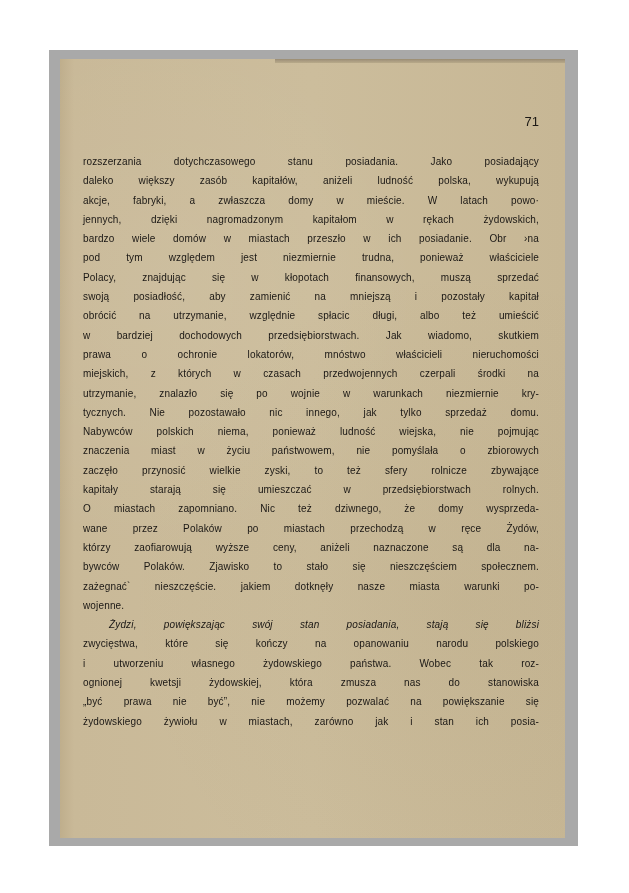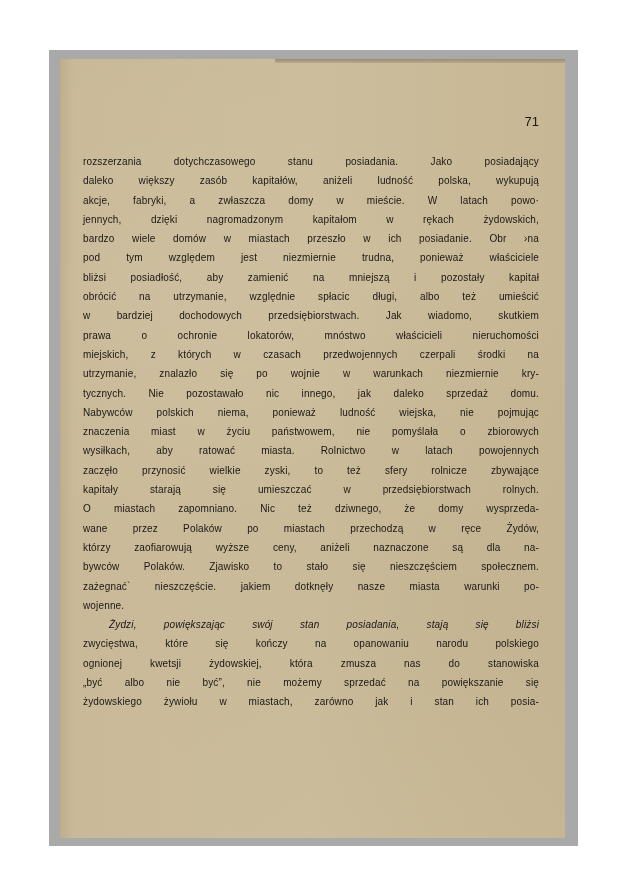--- a/index.html
+++ b/index.html
@@ -88,40 +88,41 @@
   <div class="page-number">71</div>
 
   <div class="text-block">
     <div>
       <span class="line">rozszerzania dotychczasowego stanu posiadania. Jako posiadający</span>
       <span class="line">daleko większy zasób kapitałów, aniżeli ludność polska, wykupują</span>
       <span class="line">akcje, fabryki, a zwłaszcza domy w mieście. W latach powo·</span>
       <span class="line">jennych, dzięki nagromadzonym kapitałom w rękach żydowskich,</span>
       <span class="line">bardzo wiele domów w miastach przeszło w ich posiadanie. Obr ›na</span>
       <span class="line">pod tym względem jest niezmiernie trudna, ponieważ właściciele</span>
-      <span class="line">bliżsi posiadłość, aby zamienić na mniejszą i pozostały kapitał</span>
+      <span class="line">Polacy, znajdując się w kłopotach finansowych, muszą sprzedać</span>
+      <span class="line">swoją posiadłość, aby zamienić na mniejszą i pozostały kapitał</span>
       <span class="line">obrócić na utrzymanie, względnie spłacic długi, albo też umieścić</span>
       <span class="line">w bardziej dochodowych przedsiębiorstwach. Jak wiadomo, skutkiem</span>
       <span class="line">prawa o ochronie lokatorów, mnóstwo właścicieli nieruchomości</span>
       <span class="line">miejskich, z których w czasach przedwojennych czerpali środki na</span>
       <span class="line">utrzymanie, znalazło się po wojnie w warunkach niezmiernie kry-</span>
-      <span class="line">tycznych. Nie pozostawało nic innego, jak daleko sprzedaż domu.</span>
+      <span class="line">tycznych. Nie pozostawało nic innego, jak tylko sprzedaż domu.</span>
       <span class="line">Nabywców polskich niema, ponieważ ludność wiejska, nie pojmując</span>
       <span class="line">znaczenia miast w życiu państwowem, nie pomyślała o zbiorowych</span>
-      <span class="line">wysiłkach, aby ratować miasta. Rolnictwo w latach powojennych</span>
       <span class="line">zaczęło przynosić wielkie zyski, to też sfery rolnicze zbywające</span>
       <span class="line">kapitały starają się umieszczać w przedsiębiorstwach rolnych.</span>
       <span class="line">O miastach zapomniano. Nic też dziwnego, że domy wysprzeda-</span>
       <span class="line">wane przez Polaków po miastach przechodzą w ręce Żydów,</span>
       <span class="line">którzy zaofiarowują wyższe ceny, aniżeli naznaczone są dla na-</span>
       <span class="line">bywców Polaków. Zjawisko to stało się nieszczęściem społecznem.</span>
       <span class="line">zażegnać` nieszczęście. jakiem dotknęły nasze miasta warunki po-</span>
       <span class="line last">wojenne.</span>
     </div>
     <div>
       <span class="line indent">Żydzi, powiększając swój stan posiadania, stają się bliżsi</span>
       <span class="line">zwycięstwa, które się kończy na opanowaniu narodu polskiego</span>
+      <span class="line">i utworzeniu własnego żydowskiego państwa. Wobec tak roz-</span>
       <span class="line">ognionej kwetsji żydowskiej, która zmusza nas do stanowiska</span>
-      <span class="line">„być albo nie być”, nie możemy sprzedać na powiększanie się</span>
+      <span class="line">„być prawa nie być”, nie możemy pozwalać na powiększanie się</span>
       <span class="line">żydowskiego żywiołu w miastach, zarówno jak i stan ich posia-</span>
     </div>
   </div>
 </div>
 
 </body></html>

